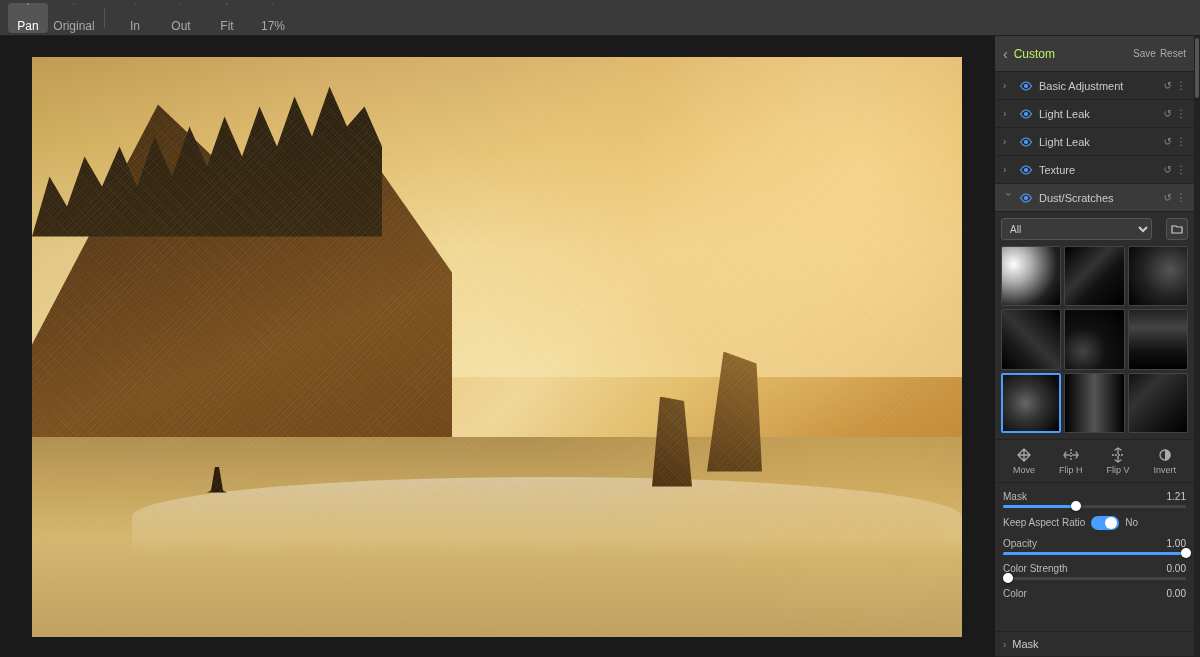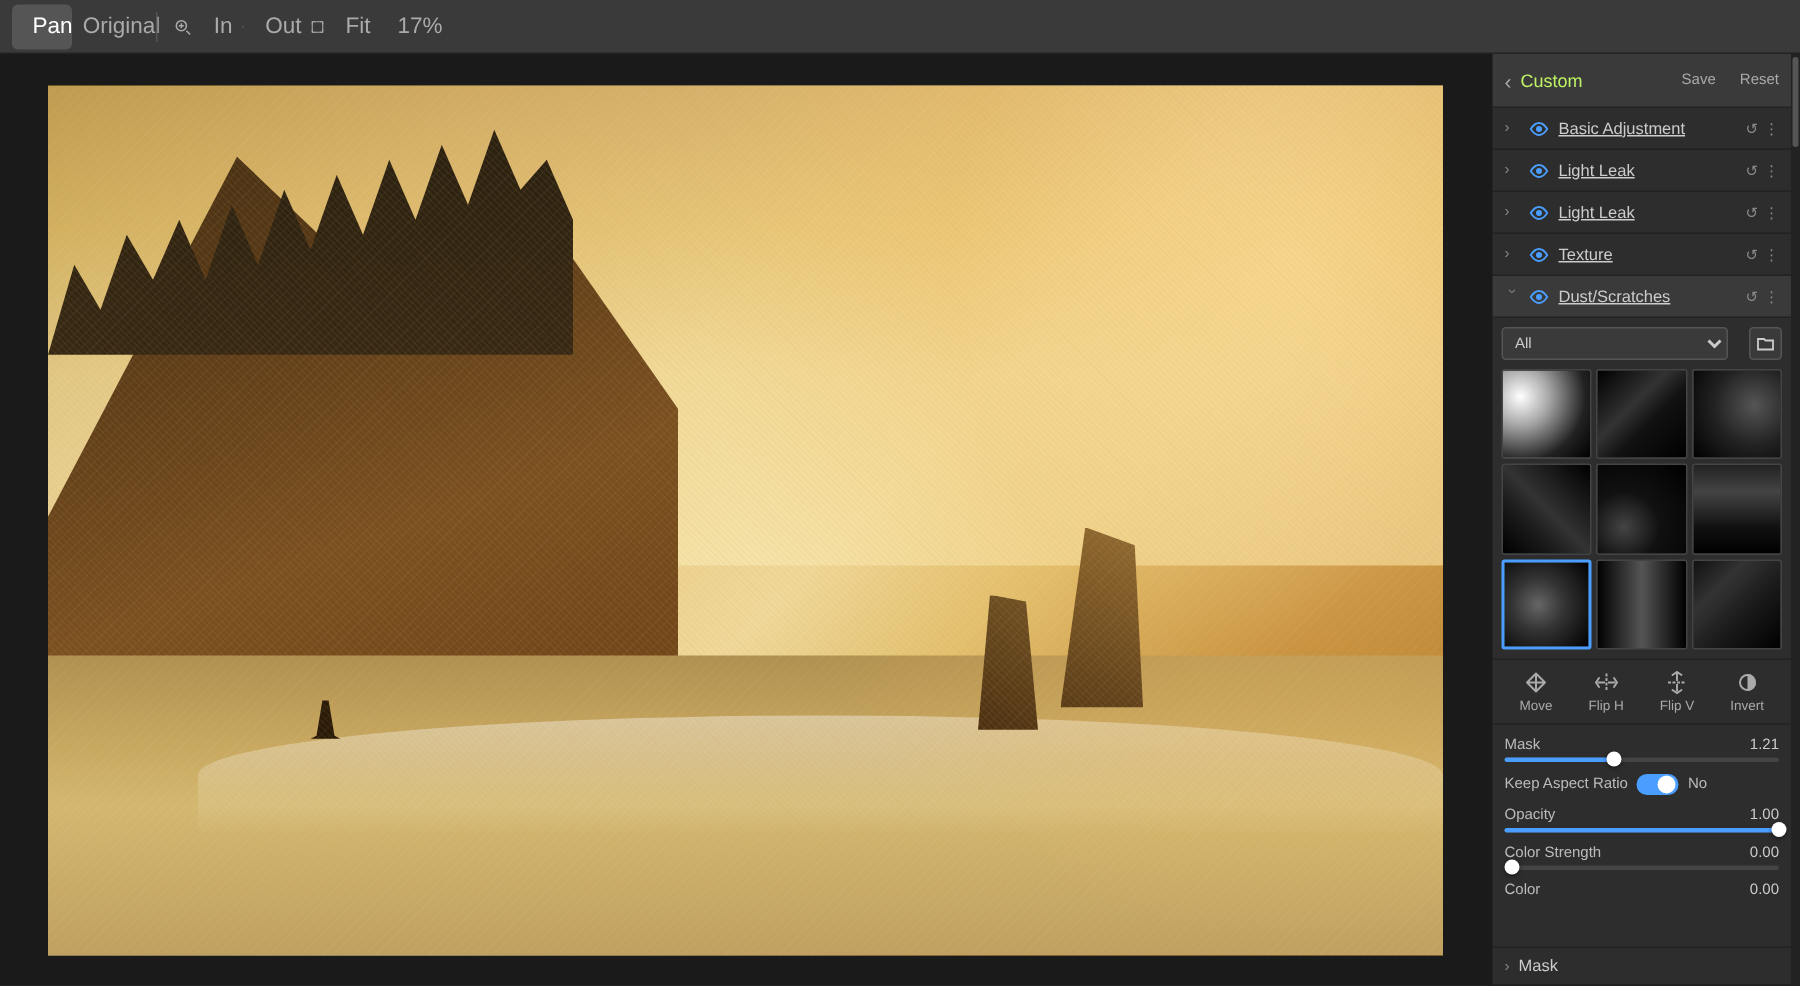--- a/index.html
+++ b/index.html
@@ -26,29 +26,29 @@
       border-bottom: 1px solid #222;
       flex-shrink: 0;
     }
     .toolbar-icon-group {
       display: flex;
       align-items: center;
       gap: 6px;
     }
     .tb-btn {
       display: flex;
-      flex-direction: row;
+      flex-direction: column;
       align-items: center;
       justify-content: center;
       width: 40px;
       height: 30px;
       border-radius: 4px;
       cursor: pointer;
       color: #aaa;
-      font-size: 15px;
+      font-size: 12px;
       gap: 14px;
     }
     .tb-btn.active { background: #555; color: #fff; }
     .tb-btn svg { width: 16px; height: 16px; }
     .tb-separator { width: 1px; height: 20px; background: #555; margin: 0 4px; }
 
     
     .main-area {
       display: flex;
       flex: 1;
@@ -212,21 +212,21 @@
       font-size: 14px;
     }
     .panel-header .title {
       flex: 1;
       font-size: 12px;
       font-weight: 500;
       color: #bef264;
     }
     .panel-header .header-actions {
       display: flex;
-      gap: 16px;
+      gap: 4px;
       align-items: center;
     }
     .panel-header .header-actions span {
       font-size: 10px;
       color: #aaa;
       cursor: pointer;
     }
 
     
     .layers-list {
@@ -252,21 +252,20 @@
       height: 14px;
       color: #4a9eff;
       display: flex;
       align-items: center;
       justify-content: center;
     }
     .layer-name {
       flex: 1;
       font-size: 11px;
       color: #ccc;
-      text-decoration: underline;
     }
     .layer-actions {
       display: flex;
       gap: 4px;
       color: #888;
       font-size: 10px;
     }
     .layer-actions span { cursor: pointer; }
 
     

